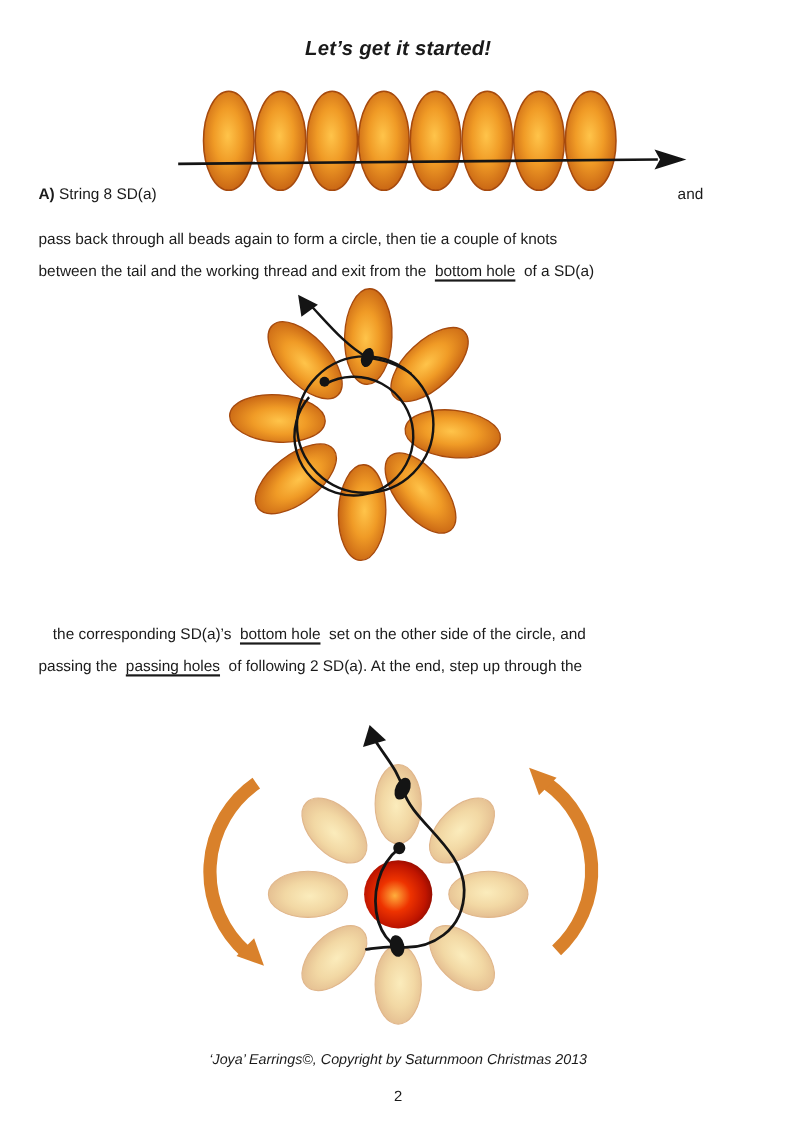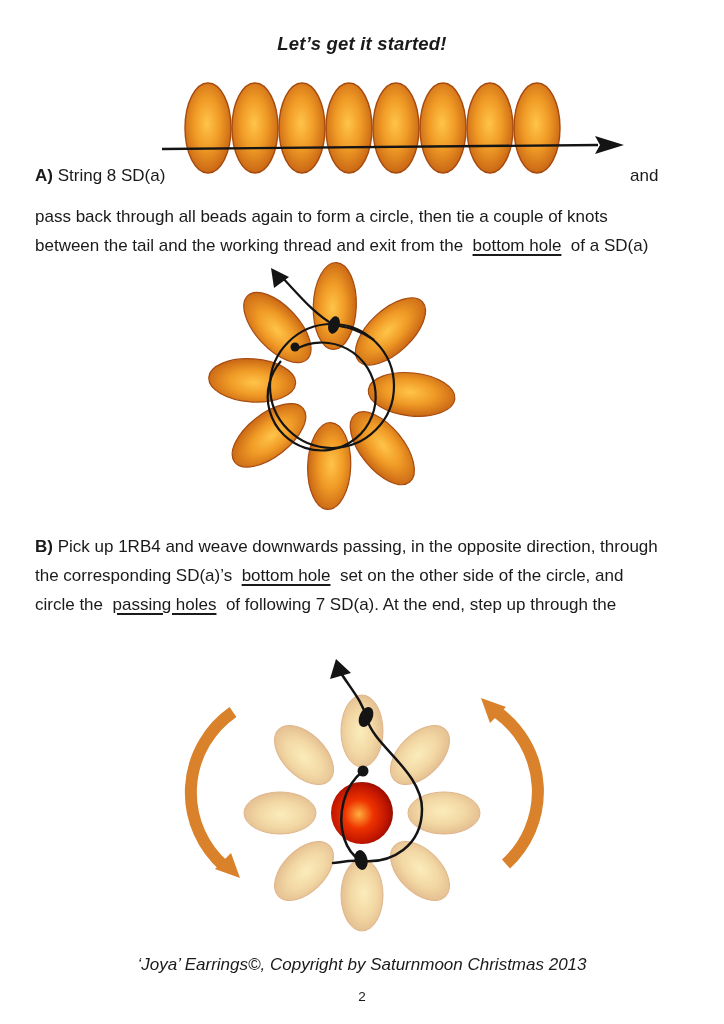--- a/index.html
+++ b/index.html
@@ -13,35 +13,35 @@
     overflow:hidden;
   }
   .page-title{
     position:absolute;left:0;right:0;top:33px;
     text-align:center;
     font-size:18.5px;font-weight:700;font-style:italic;
     letter-spacing:.2px;
   }
   .line{
     position:absolute;
-    font-size:17px;
+    font-size:14px;
     white-space:pre;
     line-height:22px;
   }
   .line .u{
     text-decoration:underline;
     text-underline-offset:3px;
     text-decoration-thickness:1.5px;
   }
   .line .b{font-weight:700;}
   .fig{position:absolute;}
   .footer-credit{
     position:absolute;left:0;right:0;top:955px;
     text-align:center;
-    font-size:17px;font-style:italic;
+    font-size:13px;font-style:italic;
   }
   .page-number{
     position:absolute;left:0;right:0;top:989px;
     text-align:center;
     font-size:13.5px;
   }
 </style>
 </head>
 <body>
 
@@ -65,21 +65,21 @@
         <ellipse cx="396" cy="53" rx="23" ry="45" fill="url(#gBead)" stroke="#A64A0E" stroke-width="1.4"></ellipse>
         <ellipse cx="443" cy="53" rx="23" ry="45" fill="url(#gBead)" stroke="#A64A0E" stroke-width="1.4"></ellipse>
         <ellipse cx="490" cy="53" rx="23" ry="45" fill="url(#gBead)" stroke="#A64A0E" stroke-width="1.4"></ellipse>
         <ellipse cx="537" cy="53" rx="23" ry="45" fill="url(#gBead)" stroke="#A64A0E" stroke-width="1.4"></ellipse>
       </g>
     <path d="M 162,74 L 598,70" fill="none" stroke-width="2.4" stroke="#141414"></path>
     <polygon points="624,70 595,61 600,70 595,79" fill="#141414"></polygon>
   </svg>
 
   <div class="line" style="left:35px;top:165px"><span class="b">A)</span><span> String 8 SD(a)</span></div>
-  <div class="line" style="left:630px;top:165px">and</div>
+  <div class="line" style="left:616px;top:165px">and</div>
 
   <div class="line" style="left:35px;top:235px"><span>between the tail and the working thread and exit from the  </span><span class="u">bottom hole</span><span>  of a SD(a)</span></div>
   <div class="line" style="left:35px;top:206px"><span>pass back through all beads again to form a circle, then tie a couple of knots</span></div>
 
   <svg class="fig" style="left:150px;top:256px" width="400" height="264" viewBox="0 0 400 264">
     <g id="ring-beads">
         <ellipse cx="184.8" cy="50.0" rx="43.5" ry="21.5" transform="rotate(-88.0 184.8 50.0)" fill="url(#gBead)" stroke="#A64A0E" stroke-width="1.2"></ellipse>
         <ellipse cx="127.4" cy="71.5" rx="43.5" ry="21.5" transform="rotate(-133.0 127.4 71.5)" fill="url(#gBead)" stroke="#A64A0E" stroke-width="1.2"></ellipse>
         <ellipse cx="102.2" cy="124.4" rx="43.5" ry="21.5" transform="rotate(-176.0 102.2 124.4)" fill="url(#gBead)" stroke="#A64A0E" stroke-width="1.2"></ellipse>
         <ellipse cx="119.0" cy="179.3" rx="43.5" ry="21.5" transform="rotate(-218.0 119.0 179.3)" fill="url(#gBead)" stroke="#A64A0E" stroke-width="1.2"></ellipse>
@@ -90,23 +90,22 @@
       </g>
     <circle cx="182" cy="130" r="62" fill="none" stroke-width="2.2" stroke="#141414"></circle>
     <path d="M 146,93 A 54,54 0 1 1 131,105" fill="none" stroke-width="2.2" stroke="#141414"></path>
     <circle cx="145" cy="91" r="4.5" fill="#141414"></circle>
     <path d="M 224,84 C 207,72 194,71 184,69 C 164,58 148,38 130,19" fill="none" stroke-width="2.2" stroke="#141414"></path>
     <polygon points="121,12 124,32 139,21" fill="#141414"></polygon>
     <ellipse cx="184" cy="69" rx="5.5" ry="9" transform="rotate(18 184 69)" fill="#141414"></ellipse>
   </svg>
 
 
-  <div class="line" style="left:35px;top:536px"><span class="b">B)</span><span> Pick up 1RB4 and weave downwards passing, in the opposite direction, through</span></div>
-  <div class="line" style="left:35px;top:565px"><span>the corresponding SD(a)’s  </span><span class="u">bottom hole</span><span>  set on the other side of the circle, and</span></div>
-  <div class="line" style="left:35px;top:594px"><span>circle the  </span><span class="u">passing holes</span><span>  of following 7 SD(a). At the end, step up through the</span></div>
+  <div class="line" style="left:48px;top:565px"><span>the corresponding SD(a)’s  </span><span class="u">bottom hole</span><span>  set on the other side of the circle, and</span></div>
+  <div class="line" style="left:35px;top:594px"><span>passing the  </span><span class="u">passing holes</span><span>  of following 2 SD(a). At the end, step up through the</span></div>
 
   <svg class="fig" style="left:140px;top:646px" width="430" height="306" viewBox="0 0 430 306">
     <defs>
       <radialGradient id="gPale" cx="48%" cy="46%" r="62%">
         <stop offset="0%" stop-color="#FBECBC"></stop>
         <stop offset="50%" stop-color="#F2D8A4"></stop>
         <stop offset="100%" stop-color="#E0B68B"></stop>
       </radialGradient>
       <radialGradient id="gRed" cx="45%" cy="52%" r="58%">
         <stop offset="0%" stop-color="#FFAE3C"></stop>

